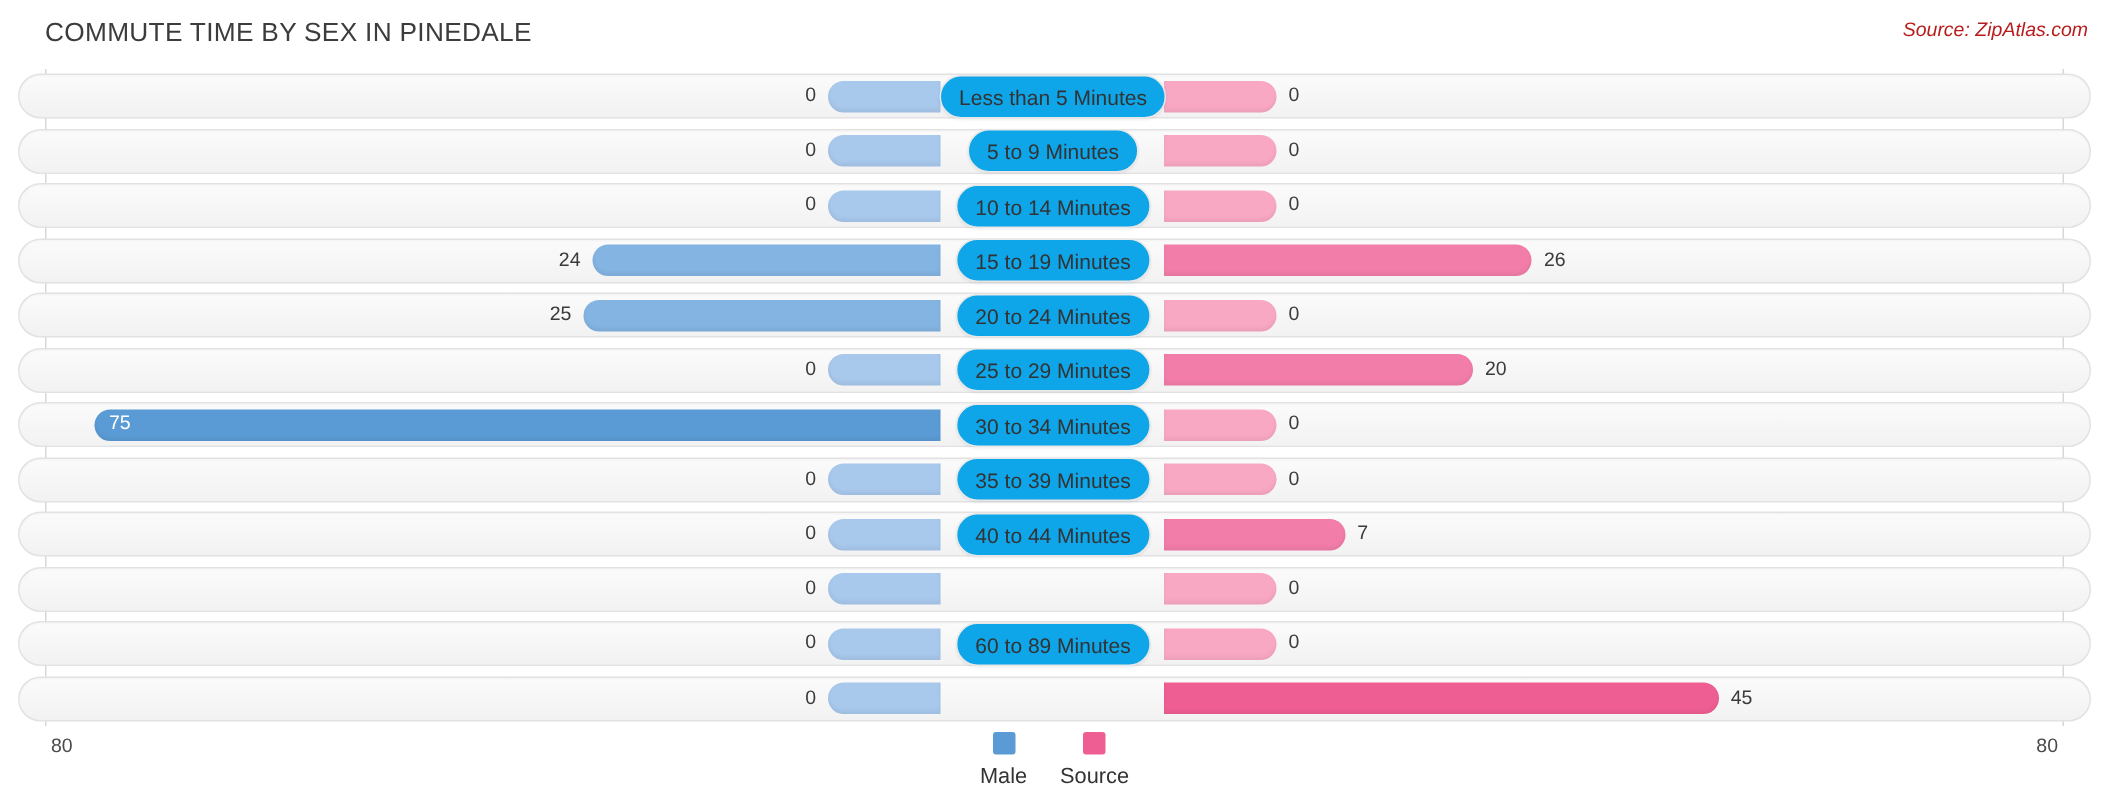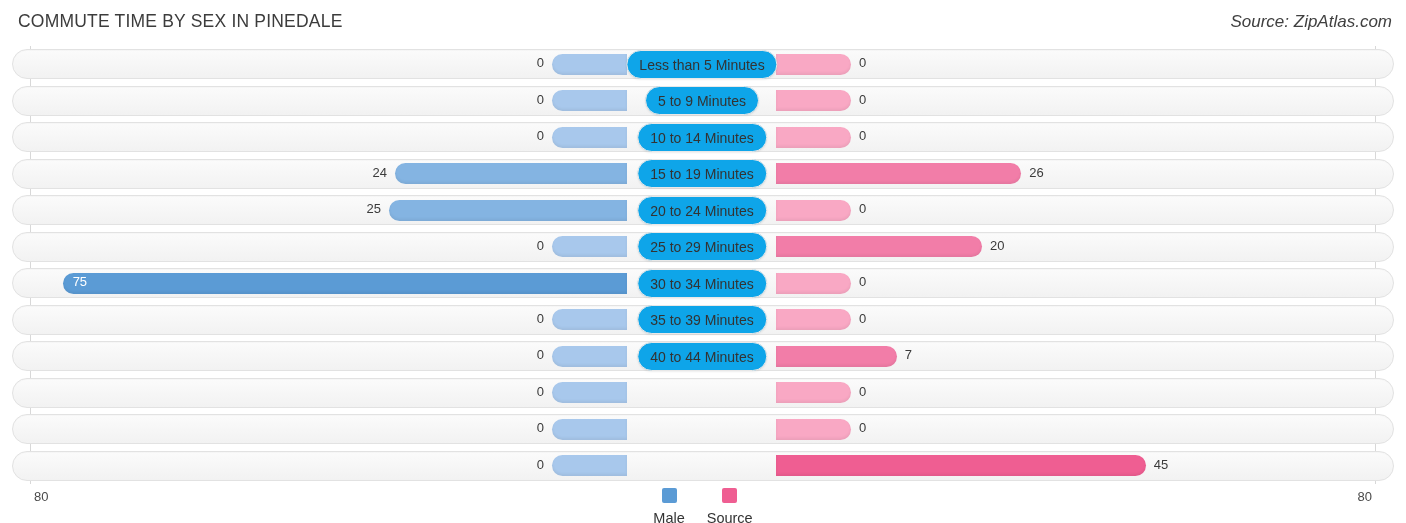--- a/index.html
+++ b/index.html
@@ -13,39 +13,39 @@
   #chart-root {
     position: relative;
     width: 1406px;
     height: 523px;
     background: #ffffff;
   }
 
   
   .header {
     position: absolute;
-    top: 0; left: 4px; right: 0;
+    top: 0; left: 16px; right: 0;
     height: 46px;
   }
   .chart-title {
     position: absolute;
     left: 14px;
     top: 11px;
     font-size: 17.5px;
     color: #3c3c3c;
     letter-spacing: 0.2px;
     white-space: nowrap;
   }
   .chart-source {
     position: absolute;
     right: 14px;
     top: 12px;
-    font-size: 17px;
+    font-size: 13px;
     font-style: italic;
-    color: #404040;
+    color: #b91c1c;
     white-space: nowrap;
   }
 
   
   .plot {
     position: absolute;
     left: 0;
     top: 46px;
     width: 1406px;
     height: 438px;
@@ -298,20 +298,21 @@
             <div class="val female" style="left: 859px;">0</div>
           </div>
         </div>
         <div class="row">
           <div class="track"></div>
           <div class="bars">
             <div class="bar bar-male " style="left: 552px; width: 75px;"></div>
             <div class="val male" style="right: 862px;">0</div>
             <div class="bar bar-female " style="left: 776px; width: 75px;"></div>
             <div class="val female" style="left: 859px;">0</div>
+            <div class="label-pill" style="left: 702px;">60 to 89 Minutes</div>
           </div>
         </div>
         <div class="row">
           <div class="track"></div>
           <div class="bars">
             <div class="bar bar-male " style="left: 552px; width: 75px;"></div>
             <div class="val male" style="right: 862px;">0</div>
             <div class="bar bar-female hi" style="left: 776px; width: 369.75px;"></div>
             <div class="val female" style="left: 1153.75px;">45</div>
           </div>

